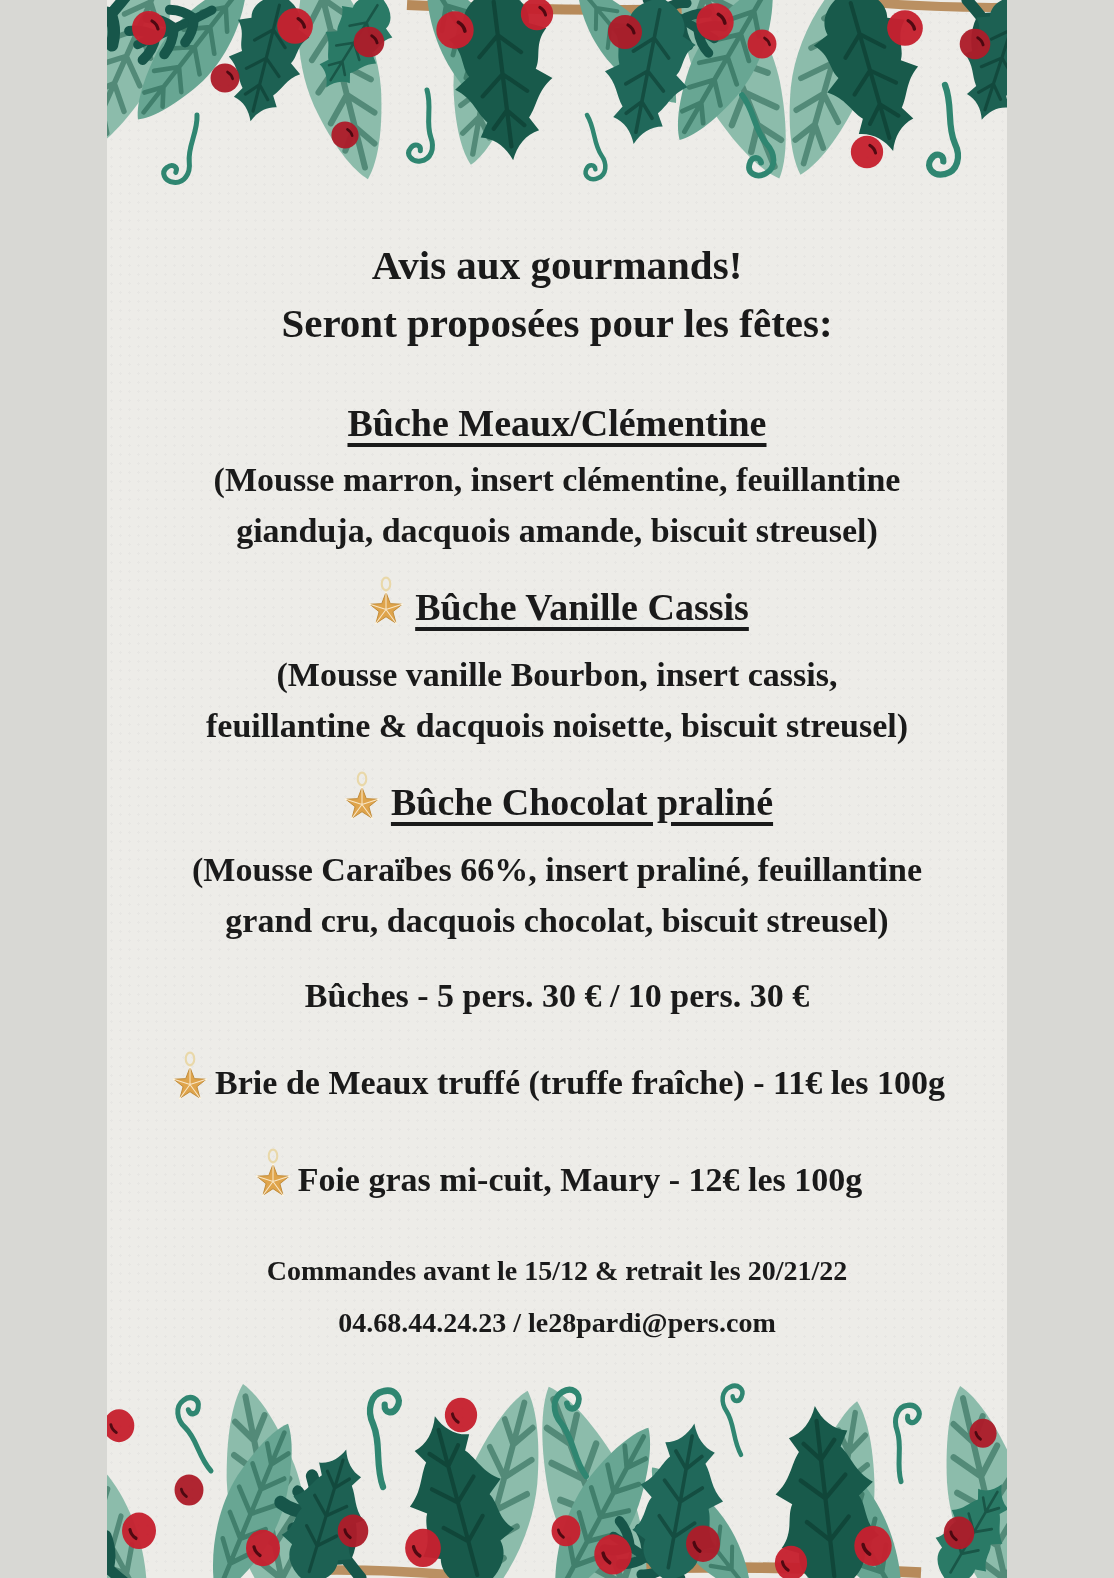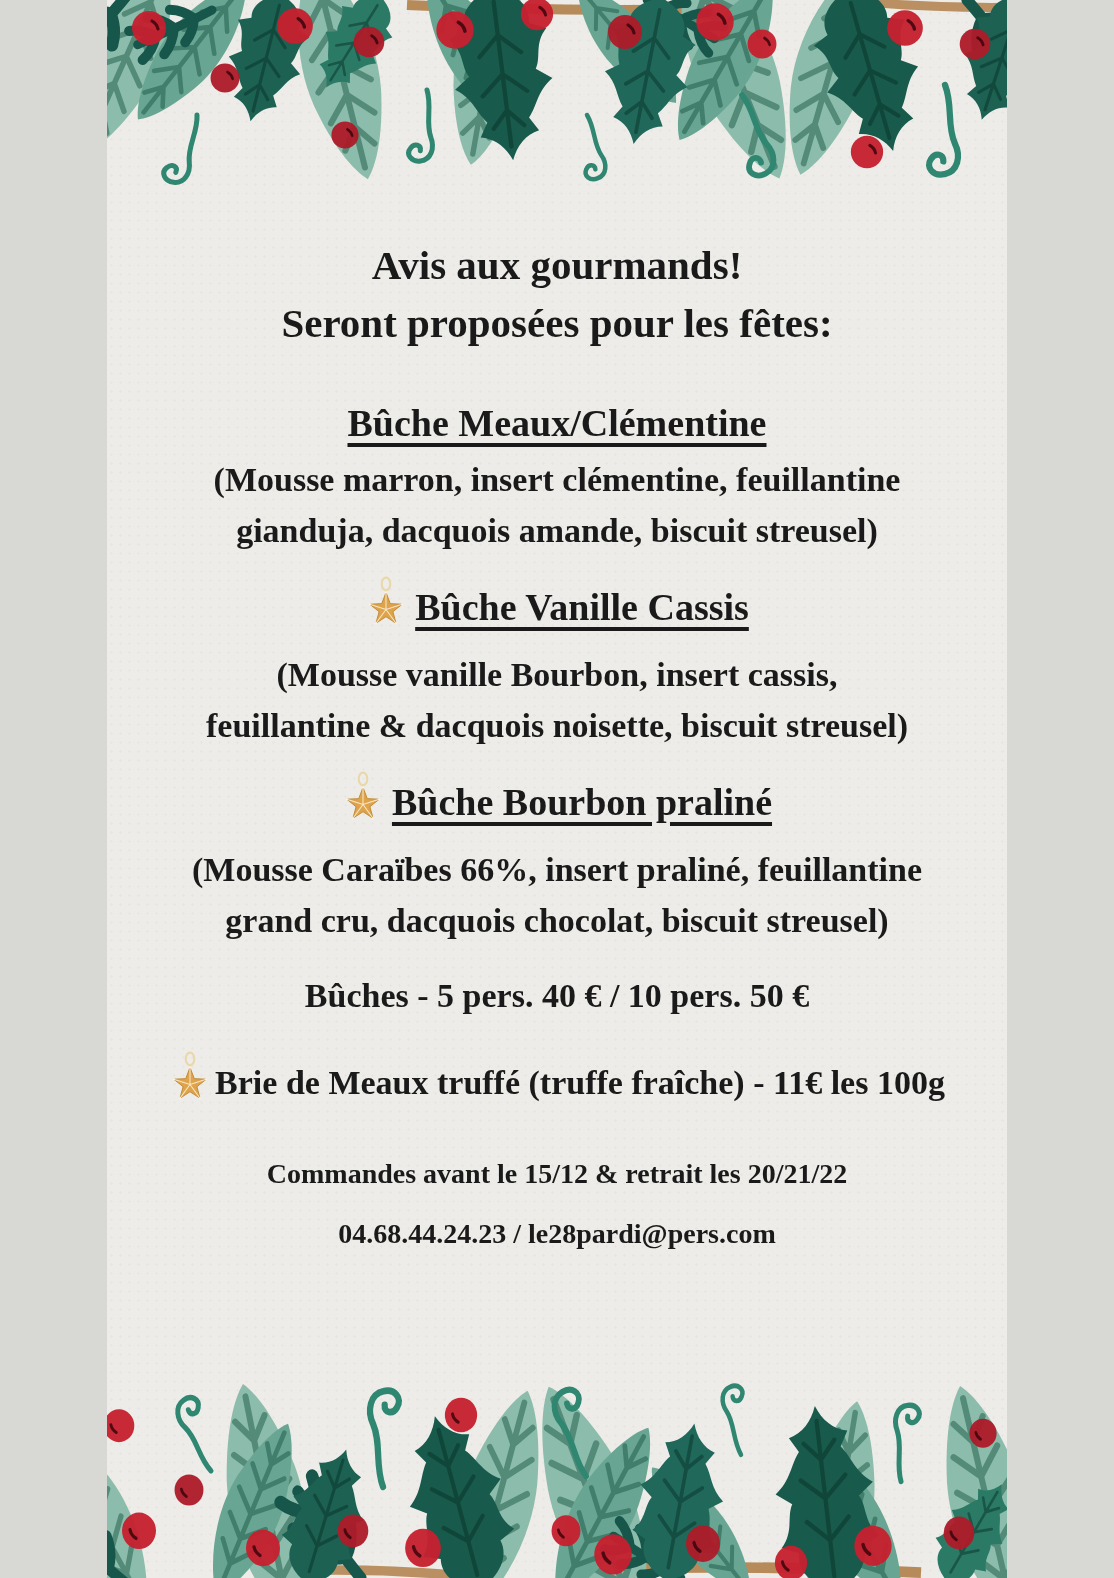--- a/index.html
+++ b/index.html
@@ -35,21 +35,21 @@
     text-decoration-thickness:3.5px;
     text-underline-offset:7px;
   }
   .desc{
     font-size:34px;line-height:51px;margin:6px auto 0;
     max-width:980px;white-space:pre-line;font-weight:bold;
   }
   .price-line{margin-top:24px;font-size:34px;line-height:51px;white-space:nowrap;font-weight:bold;}
   .special{margin-top:26px;font-size:34px;line-height:51px;white-space:nowrap;font-weight:bold;font-family:Liberation Serif, serif;}
   .order-block{margin-top:28px;font-size:28px;line-height:44px;font-weight:bold;}
-  .order-block p{margin:16px;white-space:nowrap;}
+  .order-block p{margin:8px;white-space:nowrap;}
   .wine-block{margin-top:14px;font-size:28px;line-height:44px;font-weight:bold;}
   .wine-block p{margin:0;white-space:nowrap;}
   .star-inline{
     width:42px;height:63px;
     vertical-align:middle;
     margin-right:8px;
     transform:translateY(-4px);
     display:inline-block;
   }
   .special .star-inline{margin-right:4px;}
@@ -171,31 +171,34 @@
       <h2 class="section-title"><svg class="star-inline">
             <use href="#starOrnament"></use>
           </svg><span class="u">Bûche Vanille Cassis</span></h2>
       <p class="desc">(Mousse vanille Bourbon, insert cassis,
 feuillantine &amp; dacquois noisette, biscuit streusel)</p>
     </section>
 
     <section class="section">
       <h2 class="section-title"><svg class="star-inline">
             <use href="#starOrnament"></use>
-          </svg><span class="u">Bûche Bourbon praliné</span></h2>
+          </svg><span class="u">Bûche Chocolat praliné</span></h2>
       <p class="desc">(Mousse Caraïbes 66%, insert praliné, feuillantine
 grand cru, dacquois chocolat, biscuit streusel)</p>
     </section>
 
-    <p class="price-line">Bûches - 5 pers. 40 € / 10 pers. 50 €</p>
+    <p class="price-line">Bûches - 5 pers. 30 € / 10 pers. 30 €</p>
 
     <p class="special"><svg class="star-inline">
           <use href="#starOrnament"></use>
         </svg><span>Brie de Meaux truffé (truffe fraîche) - 11€ les 100g</span></p>
 
+    <p class="special"><svg class="star-inline">
+          <use href="#starOrnament"></use>
+        </svg><span>Foie gras mi-cuit, Maury - 12€ les 100g</span></p>
 
     <div class="order-block">
       <p>Commandes avant le 15/12 &amp; retrait les 20/21/22</p>
       <p>04.68.44.24.23 / le28pardi@pers.com</p>
     </div>
 
 
   </div>
 </div>
 

